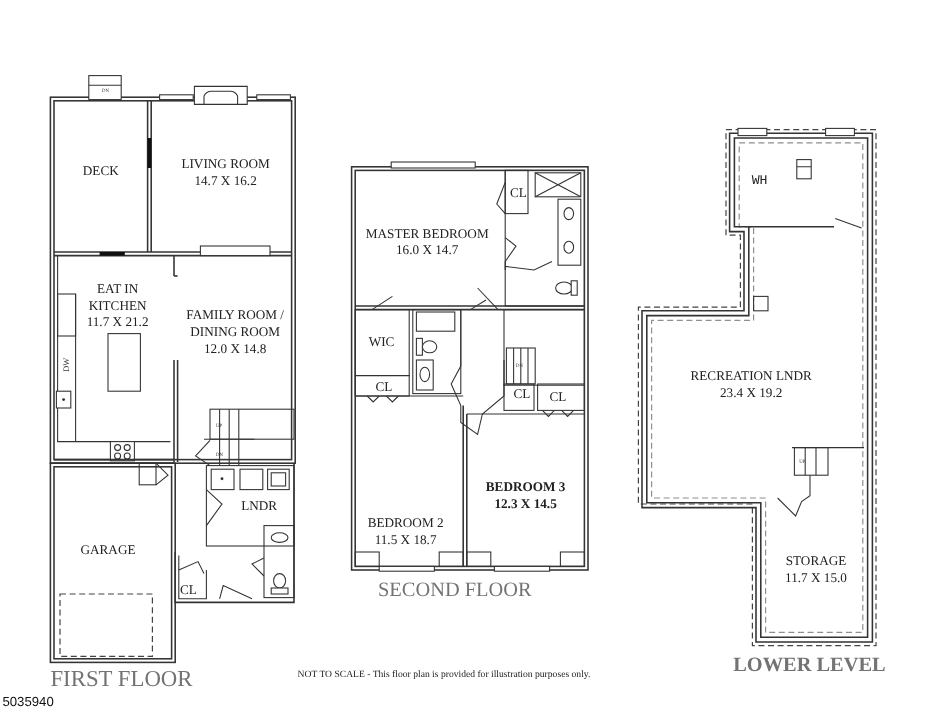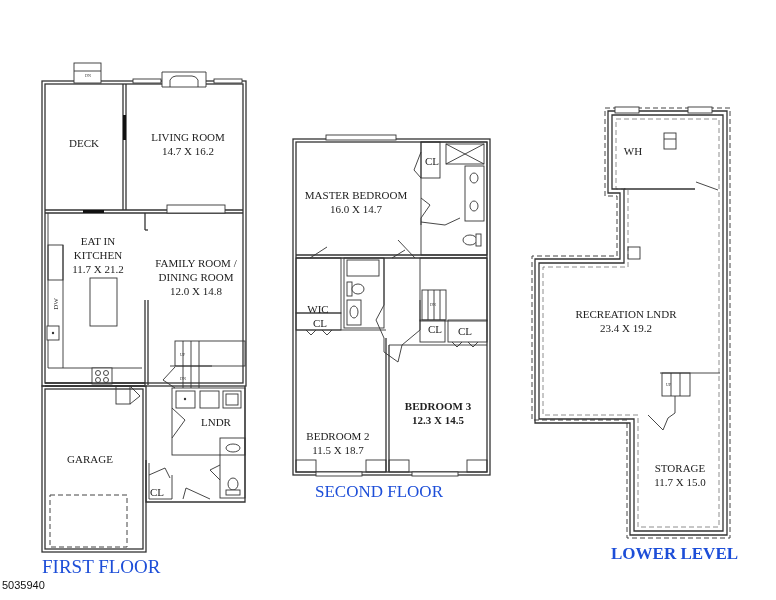--- a/index.html
+++ b/index.html
@@ -4,21 +4,21 @@
 <style>
   html, body { margin: 0; padding: 0; background: #ffffff; }
   body { width: 776px; height: 600px; position: relative; overflow: hidden; font-family: "Liberation Serif", serif; color: #222; }
   svg#plan { position: absolute; left: 0; top: 0; }
   .w { fill: none; stroke: #333; stroke-width: 1.3; }
   .wt { fill: none; stroke: #333; stroke-width: 0.9; }
   .dash { fill: none; stroke: #444; stroke-width: 1; stroke-dasharray: 5 3; }
   .fx { fill: #fff; stroke: #333; stroke-width: 0.9; }
   .lbl { position: absolute; font-family: "Liberation Serif", serif; font-size: 11px; color: #222; text-align: center; white-space: nowrap; line-height: 14px; }
   .lbl .dim { display: block; }
-  .title { position: absolute; font-family: "Liberation Serif", serif; color: #1d4ed8; white-space: nowrap; }
+  .title { position: absolute; font-family: "Liberation Serif", serif; color: #737373; white-space: nowrap; }
   .t-first { left: 42px; top: 556px; font-size: 19px; }
   .t-second { left: 315px; top: 482px; font-size: 17px; }
   .t-lower { left: 611px; top: 544px; font-size: 17px; font-weight: bold; }
   .note { position: absolute; left: 200px; top: 556px; width: 340px; text-align: center; font-size: 8px; line-height: 11px; font-family: "Liberation Serif", serif; color: #222; }
   .listing { position: absolute; left: 2px; top: 579px; font-family: "Liberation Sans", sans-serif; font-size: 11px; color: #111; }
   .tiny { position: absolute; font-family: "Liberation Serif", serif; font-size: 4px; color: #333; }
 </style>
 </head>
 <body>
 
@@ -214,21 +214,21 @@
 <div class="tiny" style="left:180px;top:376px;">DN</div>
 <div class="title t-first">FIRST FLOOR</div>
 
 <div class="lbl" style="left:302px;top:188px;width:108px;">
   <span>MASTER BEDROOM</span>
   <span class="dim">16.0 X 14.7</span>
 </div>
 <div class="lbl" style="left:423px;top:154px;width:18px;">
   <span>CL</span>
 </div>
-<div class="lbl" style="left:303px;top:278px;width:30px;margin-top:24px;">
+<div class="lbl" style="left:303px;top:278px;width:30px;">
   <span>WIC</span>
 </div>
 <div class="lbl" style="left:309px;top:316px;width:22px;">
   <span>CL</span>
 </div>
 <div class="lbl" style="left:424px;top:322px;width:22px;">
   <span>CL</span>
 </div>
 <div class="lbl" style="left:454px;top:324px;width:22px;">
   <span>CL</span>
@@ -237,29 +237,30 @@
   <span>BEDROOM 2</span>
   <span class="dim">11.5 X 18.7</span>
 </div>
 <div class="lbl" style="left:400px;top:399px;width:76px;font-weight:bold;">
   <span>BEDROOM 3</span>
   <span class="dim">12.3 X 14.5</span>
 </div>
 <div class="tiny" style="left:430px;top:302px;">DN</div>
 <div class="title t-second">SECOND FLOOR</div>
 
-<div class="lbl" style="left:622px;top:144px;width:22px;">
+<div class="lbl" style="left:622px;top:144px;width:22px;font-family:Liberation Mono, monospace;">
   <span>WH</span>
 </div>
 <div class="lbl" style="left:574px;top:307px;width:104px;">
   <span>RECREATION LNDR</span>
   <span class="dim">23.4 X 19.2</span>
 </div>
 <div class="lbl" style="left:648px;top:461px;width:64px;">
   <span>STORAGE</span>
   <span class="dim">11.7 X 15.0</span>
 </div>
 <div class="tiny" style="left:666px;top:382px;">UP</div>
 <div class="title t-lower">LOWER LEVEL</div>
 
 <div class="note">
+  <div>NOT TO SCALE - This floor plan is provided for illustration purposes only.</div>
 </div>
 <div class="listing">5035940</div>
 
 </body></html>

